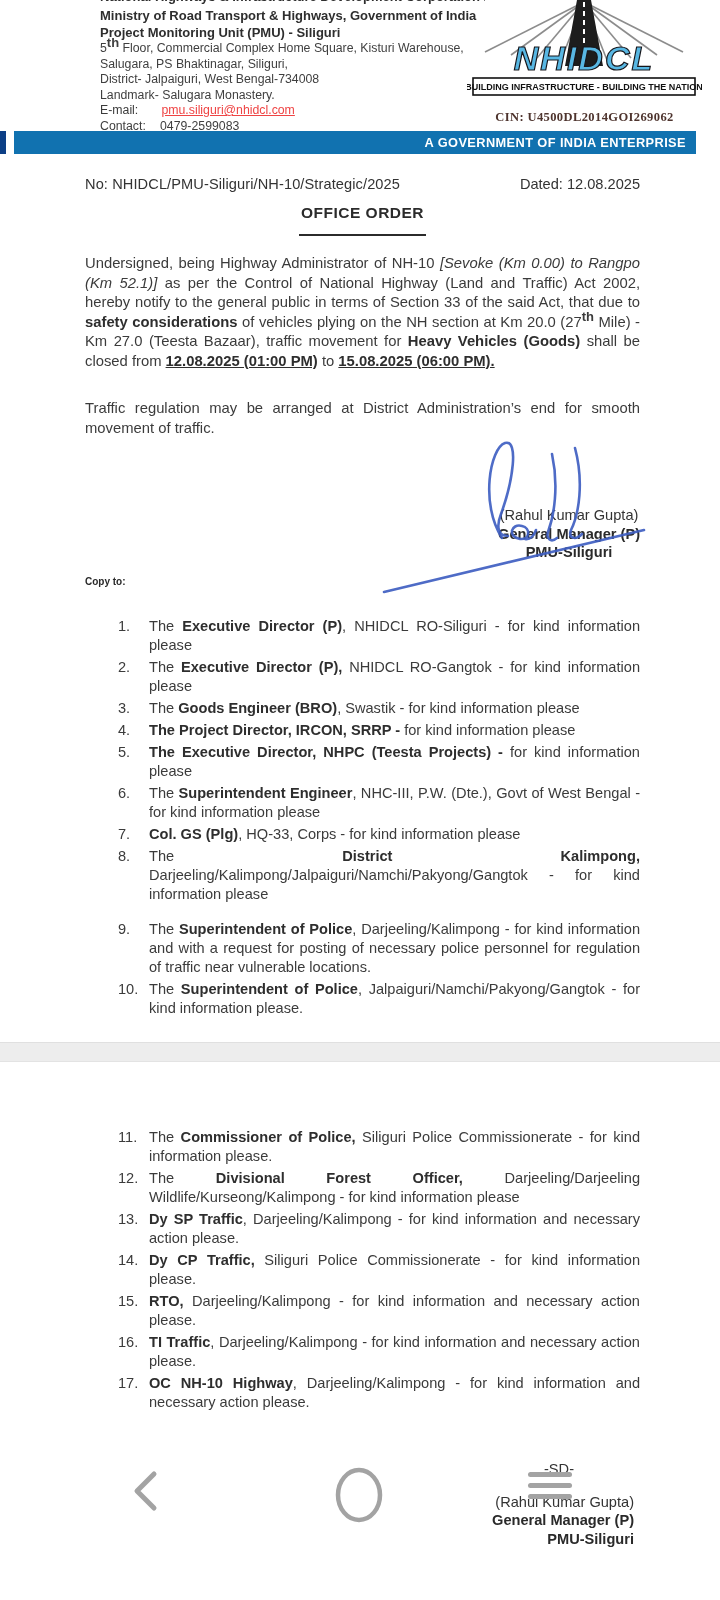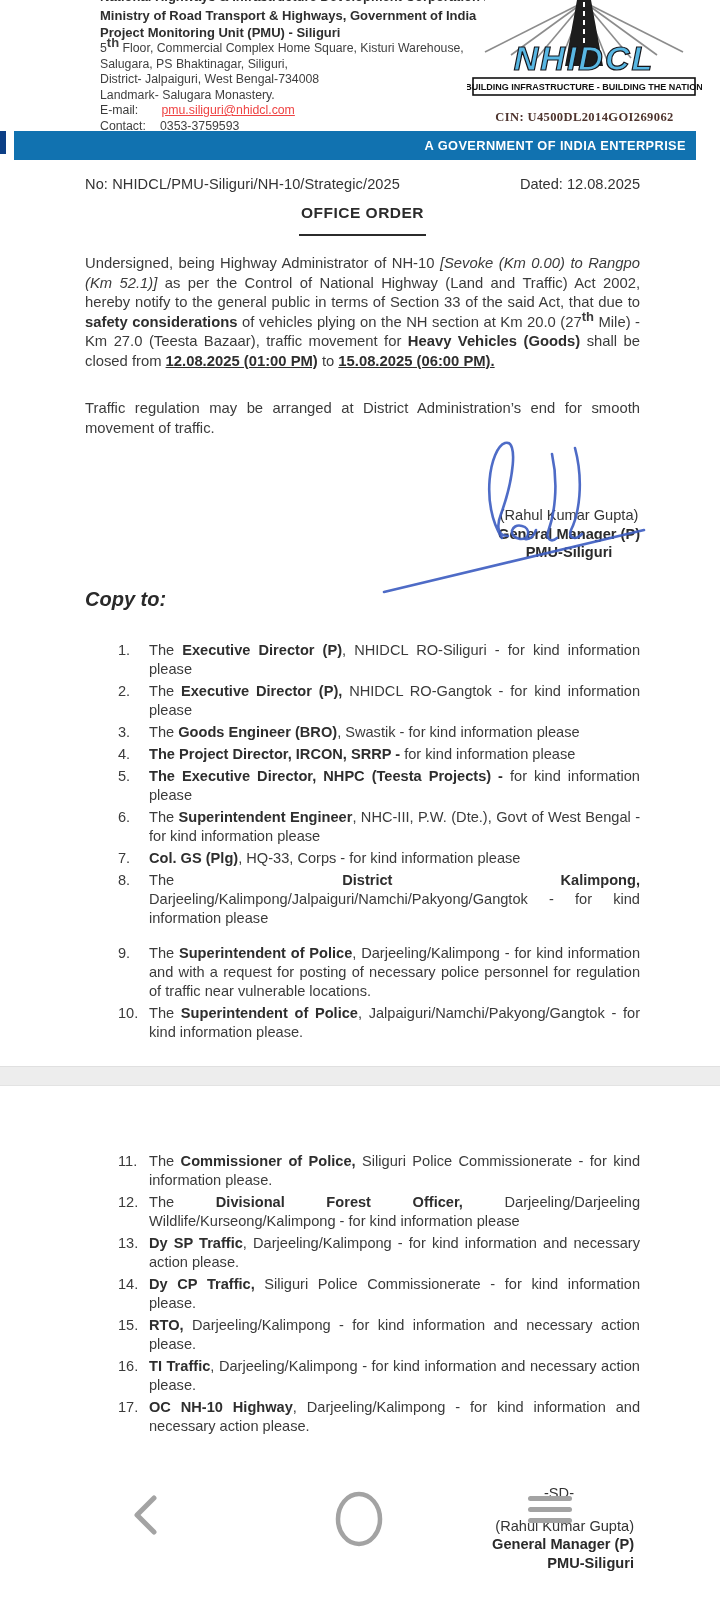--- a/index.html
+++ b/index.html
@@ -20,40 +20,40 @@
   .hdr-line{font-size:12.3px;line-height:15.5px;color:#3f3f3f;}
   .email-row{font-size:12.3px;line-height:15.5px;}
   .email-label{display:inline-block;width:58px;}
   .link{color:#ef4444;text-decoration:underline;}
   .logo-box{position:absolute;right:18px;top:0;width:235px;text-align:center;}
   .cin{margin-top:6px;font-family:"Liberation Serif","DejaVu Serif",serif;
        font-weight:700;font-size:12.5px;color:#4e342e;letter-spacing:.4px;}
   
   .banner-row{position:relative;height:23px;margin-top:3px;}
   .banner-chip{position:absolute;left:0;top:0;width:6px;height:23px;background:#0c3f86;}
-  .banner{position:absolute;left:14px;right:24px;top:0;height:29px;background:#1172b0;
+  .banner{position:absolute;left:14px;right:24px;top:0;height:23px;background:#1172b0;
           display:flex;align-items:center;justify-content:flex-end;}
   .banner span{color:#ffffff;font-weight:700;font-size:12.8px;letter-spacing:.4px;padding-right:10px;}
   
   .content{padding:0 80px 0 85px;}
   .ref-row{display:flex;justify-content:space-between;margin:22px 0 12px;font-size:14.6px;color:#333;}
   .ref-no{letter-spacing:.1px;}
   .title-wrap{text-align:center;margin:0 0 18px;}
   .title{display:inline-block;font-weight:700;font-size:15.5px;color:#2b2b2b;
          letter-spacing:.5px;border-bottom:2px solid #2b2b2b;padding:0 2px 12px;}
   .para{font-size:14.8px;line-height:19.5px;text-align:justify;}
   .para1{margin-bottom:19px;}
   .para2{margin-bottom:6px;margin-top:28px;}
   
   .sig1{position:relative;height:132px;}
   .sig-text{position:absolute;right:0;top:62px;text-align:center;font-size:14.6px;line-height:18.5px;color:#333;}
   .sig-text .bold{font-weight:700;color:#2a2a2a;}
   .sig-ink{position:absolute;right:-12px;top:-18px;z-index:3;pointer-events:none;}
   
-  .copy-label{font-weight:700;font-size:20px;color:#2a2a2a;margin:12px 0 30px;font-style:italic;}
+  .copy-label{font-weight:700;font-size:10px;color:#2a2a2a;margin:0 0 30px;}
   .copy-list{margin-left:33px;}
   .li{display:flex;font-size:14.6px;line-height:19px;margin-bottom:3px;}
   .li .num{flex:0 0 31px;}
   .li .li-content{flex:1;text-align:justify;}
   .gap-top{margin-top:16px;}
   
   .page-sep{height:18px;background:#ededed;border-top:1px solid #e0e0e0;border-bottom:1px solid #e3e3e3;margin-top:24px;}
   .page2-pad{height:66px;}
   
   .sd-block{margin-top:48px;text-align:right;font-size:14.6px;line-height:18.5px;color:#333;padding-right:6px;}
@@ -82,21 +82,21 @@
       <div class="hdr-bold">Project Monitoring Unit (PMU) - Siliguri</div>
       <div class="hdr-line"><span>5</span><span class="sup">th</span><span> Floor, Commercial Complex Home Square, Kisturi Warehouse,</span></div>
       <div class="hdr-line">Salugara, PS Bhaktinagar, Siliguri,</div>
       <div class="hdr-line">District- Jalpaiguri, West Bengal-734008</div>
       <div class="hdr-line">Landmark- Salugara Monastery.</div>
       <div class="email-row">
         <span class="email-label">E-mail:</span>
         <a href="#" class="link">pmu.siliguri@nhidcl.com</a>
       </div>
       <div class="hdr-line">
-        <span class="email-label" style="width:60px;display:inline-block;">Contact:</span><span>0353-3759593</span>
+        <span class="email-label" style="width:60px;display:inline-block;">Contact:</span><span>0479-2599083</span>
       </div>
     </div>
 
     <div class="logo-box">
       <svg width="235" height="100" viewBox="0 0 235 100">
 
         <g stroke="#8c8c8c" stroke-width="1.6">
           <line x1="117" y1="2" x2="18" y2="52"></line>
           <line x1="117" y1="2" x2="44" y2="55"></line>
           <line x1="117" y1="2" x2="70" y2="58"></line>

